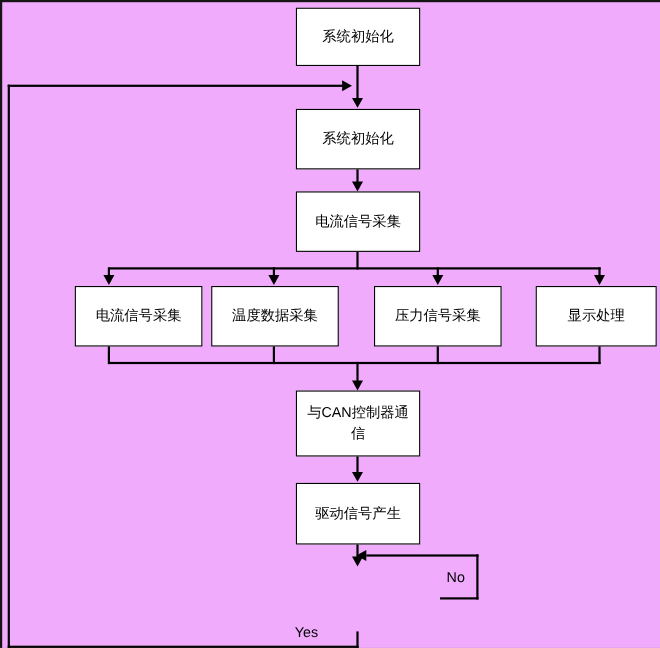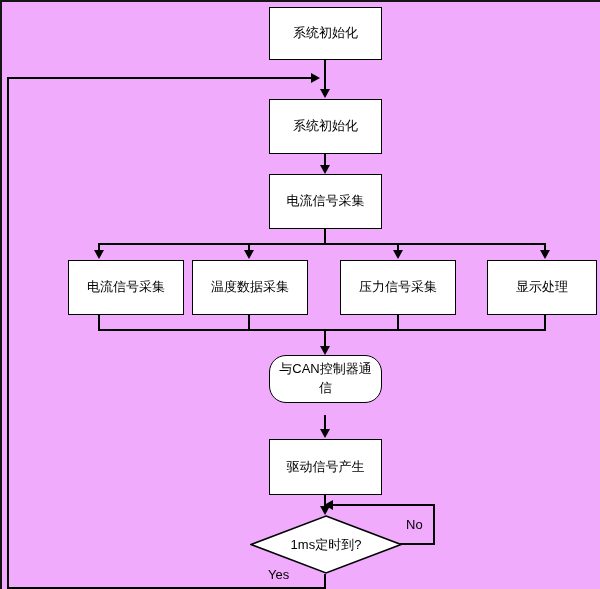--- a/index.html
+++ b/index.html
@@ -114,34 +114,28 @@
   </div>
 
   <div class="node" style="left:338px; top:258px; width:116px; height:55px;">
     <span>压力信号采集</span>
   </div>
 
   <div class="node" style="left:485px; top:258px; width:110px; height:55px;align-items:center;">
     <span>显示处理</span>
   </div>
 
-  <div class="node" style="left:267px; top:353px; width:113px; height:48px;border-radius:17px;">
+  <div class="node" style="left:267px; top:353px; width:113px; height:60px;">
     <span>与CAN控制器通信</span>
   </div>
 
   <div class="node" style="left:267px; top:437px; width:113px; height:56px;">
     <span>驱动信号产生</span>
   </div>
 
-  <div class="diamond-wrap" style="left:248px; top:513px; width:152px; height:59px;">
-    <svg width="152" height="59" viewBox="0 0 152 59">
-      <polygon points="76,1 151,29.5 76,58 1,29.5" fill="#ffffff" stroke="#000000" stroke-width="1.6"></polygon>
-    </svg>
-    <div class="diamond-label">1ms定时到?</div>
-  </div>
 
   <div class="line v" style="left:322px; top:58px; height:30px;"></div>
   <div class="arrow-down" style="left:318px; top:87px;"></div>
 
   <div class="line h" style="left:5px; top:75px; width:306px;"></div>
   <div class="arrow-right" style="left:309px; top:71px;"></div>
 
   <div class="line v" style="left:322px; top:152px; height:12px;"></div>
   <div class="arrow-down" style="left:318px; top:163px;"></div>
 

